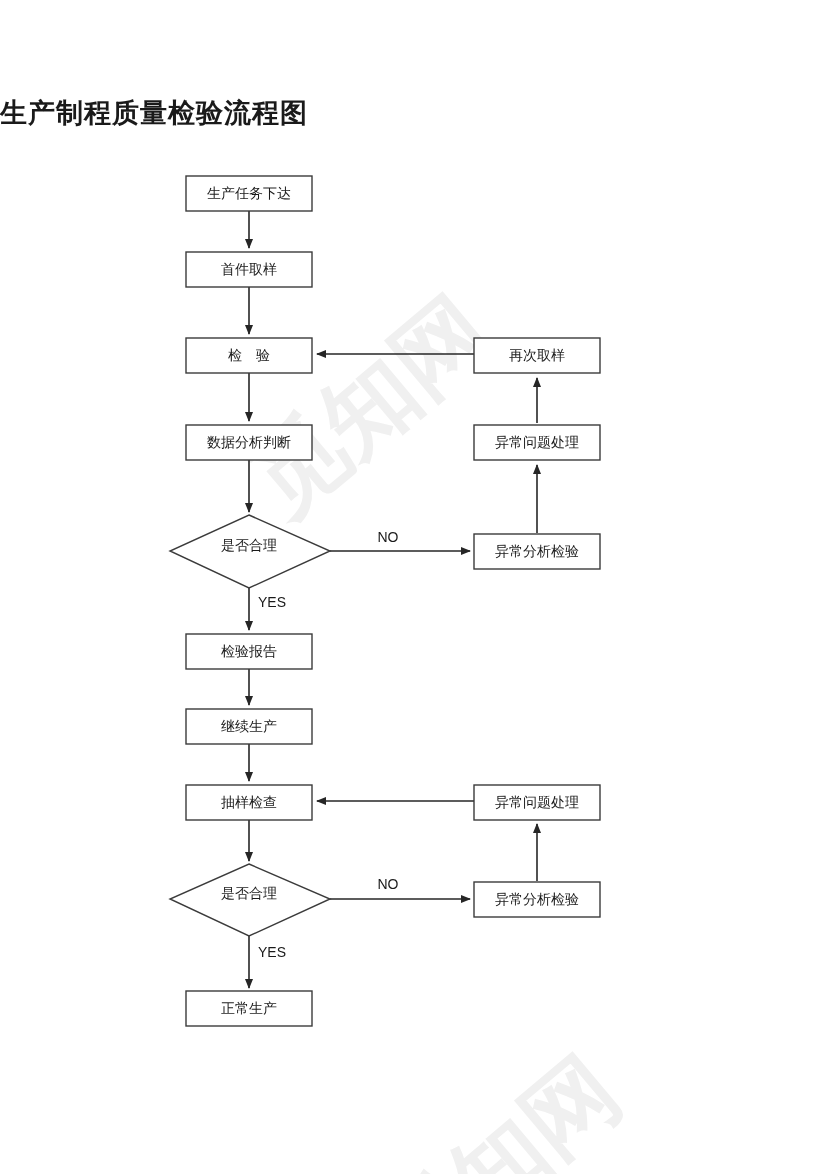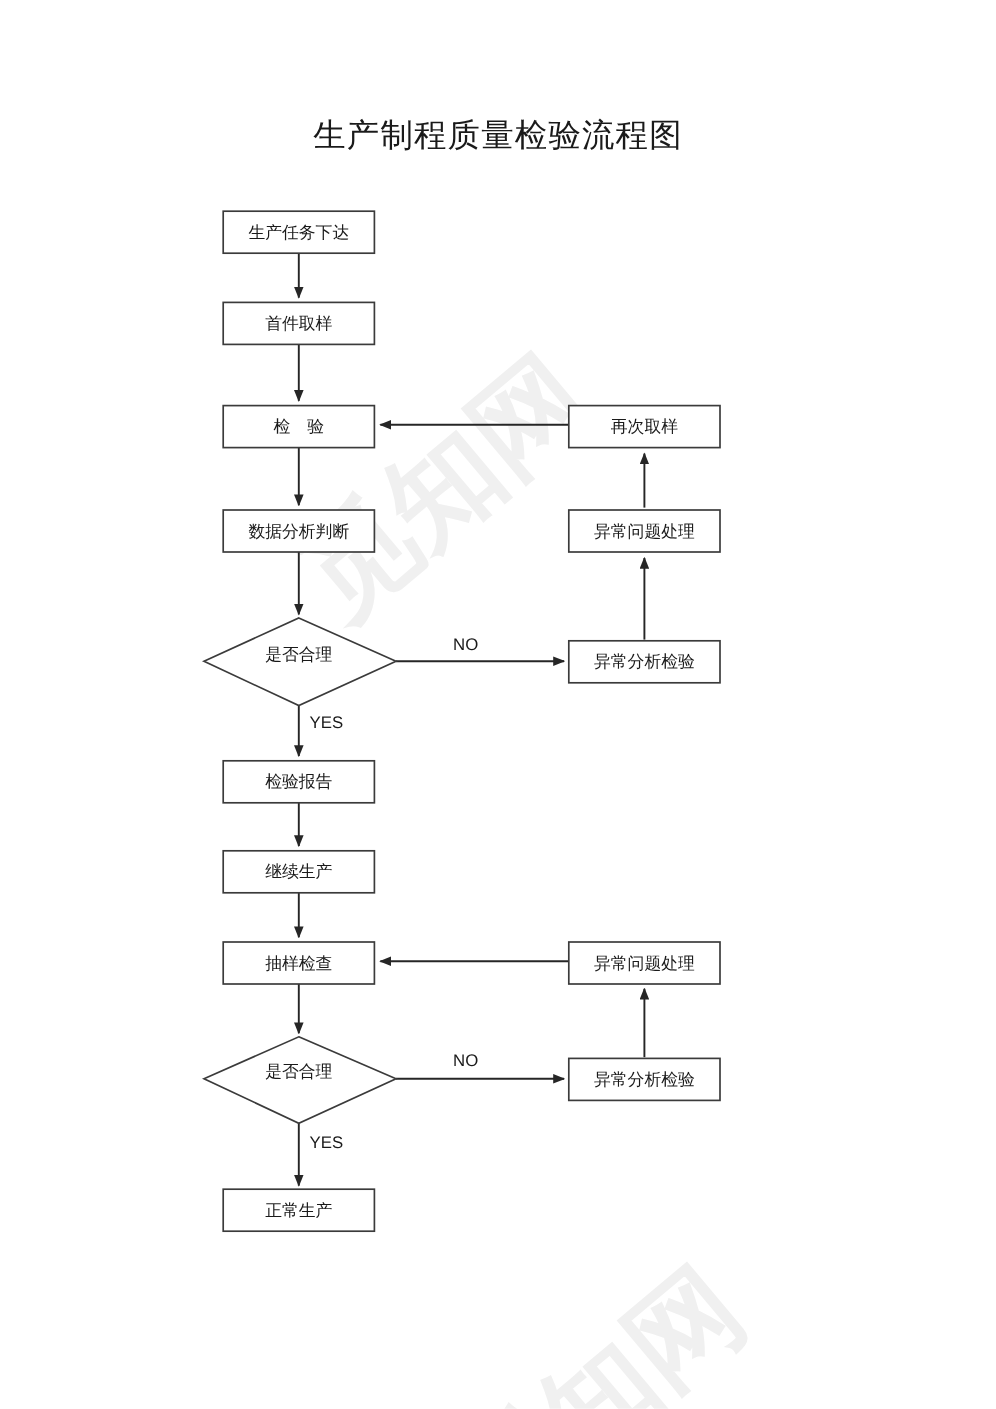--- a/index.html
+++ b/index.html
@@ -19,23 +19,22 @@
     left: 0; top: 0;
     width: 830px;
     height: 1174px;
     background: #ffffff;
   }
   .title {
     position: absolute;
     left: 0;
     top: 96px;
     width: 830px;
-    text-align: center;
     font-size: 27px;
-    font-weight: normal;
+    font-weight: bold;
     color: #1a1a1a;
     letter-spacing: 1px;
     line-height: 34px;
   }
   svg.flow {
     position: absolute;
     left: 0;
     top: 0;
     width: 830px;
     height: 1174px;

